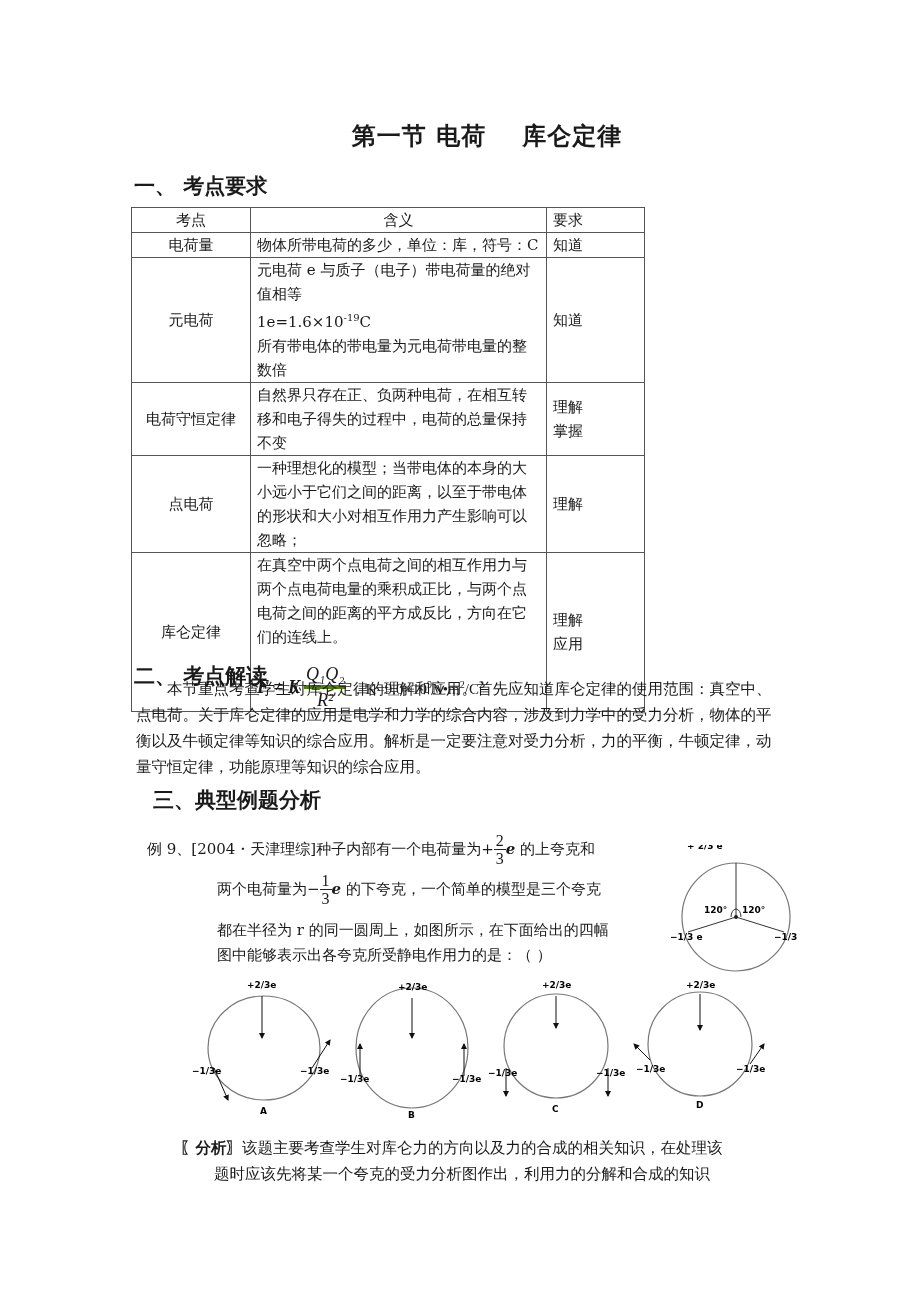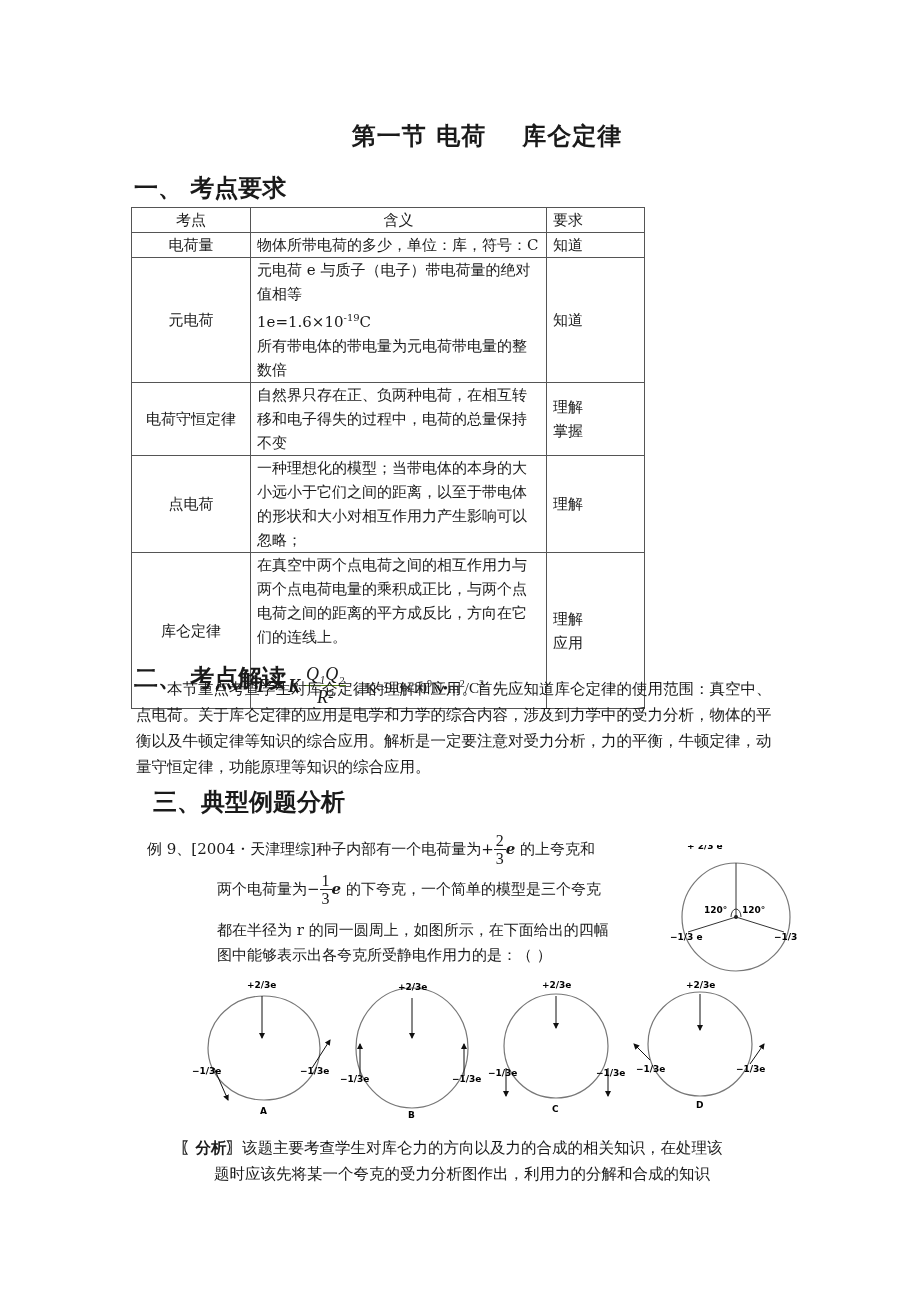--- a/index.html
+++ b/index.html
@@ -2,29 +2,29 @@
 <html><head>
 <meta charset="utf-8">
 <style>
   html, body { margin:0; padding:0; background:#ffffff; }
   body { width:920px; height:1302px; position:relative; overflow:hidden;
          font-family:"DejaVu Serif", "Liberation Serif", serif; color:#1a1a1a; }
   .abs { position:absolute; }
   .title { left:0; width:920px; top:120px; text-align:center; font-size:24px; font-weight:bold;
            font-family:"DejaVu Sans", sans-serif; letter-spacing:1px;padding-left:27px; }
   .title .gap { display:inline-block; width:36px; }
-  .h2 { font-family:"DejaVu Sans", sans-serif; font-weight:bold; font-size:24px; }
+  .h2 { font-family:"DejaVu Sans", sans-serif; font-weight:bold; font-size:21px; }
   table.req { position:absolute; left:131px; top:207px; width:514px; border-collapse:collapse;
               font-size:15px; }
   table.req td { border:1px solid #555; padding:0 6px; vertical-align:middle; line-height:24px; }
   table.req td.c1 { width:106px; text-align:center; }
   table.req td.c3 { width:85px; text-align:left; }
   .formula { margin-top:14px; display:flex; align-items:center; gap:4px; font-family:"Liberation Serif", serif; font-size:18px; }
   .frac { display:inline-flex; flex-direction:column; align-items:center; font-style:italic; line-height:22px; }
-  .frac .num { border-bottom:1px solid #4d7c0f; padding:0 2px; }
+  .frac .num { border-bottom:4px solid #4d7c0f; padding:0 2px; }
   .it { font-style:italic;font-weight:bold; }
   sub, sup { font-size:10px; }
   .para { left:136px; width:650px; font-size:15.5px; line-height:26px; text-indent:31px; }
   .ex { font-size:15px; line-height:28px; }
   .mfrac { display:inline-flex; flex-direction:column; align-items:center; vertical-align:middle; line-height:17px; font-family:"Liberation Serif", serif; font-size:16px; }
   .mfrac .n { border-bottom:1px solid #222; padding:0 2px; }
   .fig { position:absolute; }
   .fig svg { display:block; }
   .lbl { font-family:"DejaVu Sans", sans-serif; font-size:9px; font-weight:bold; }
 </style>

